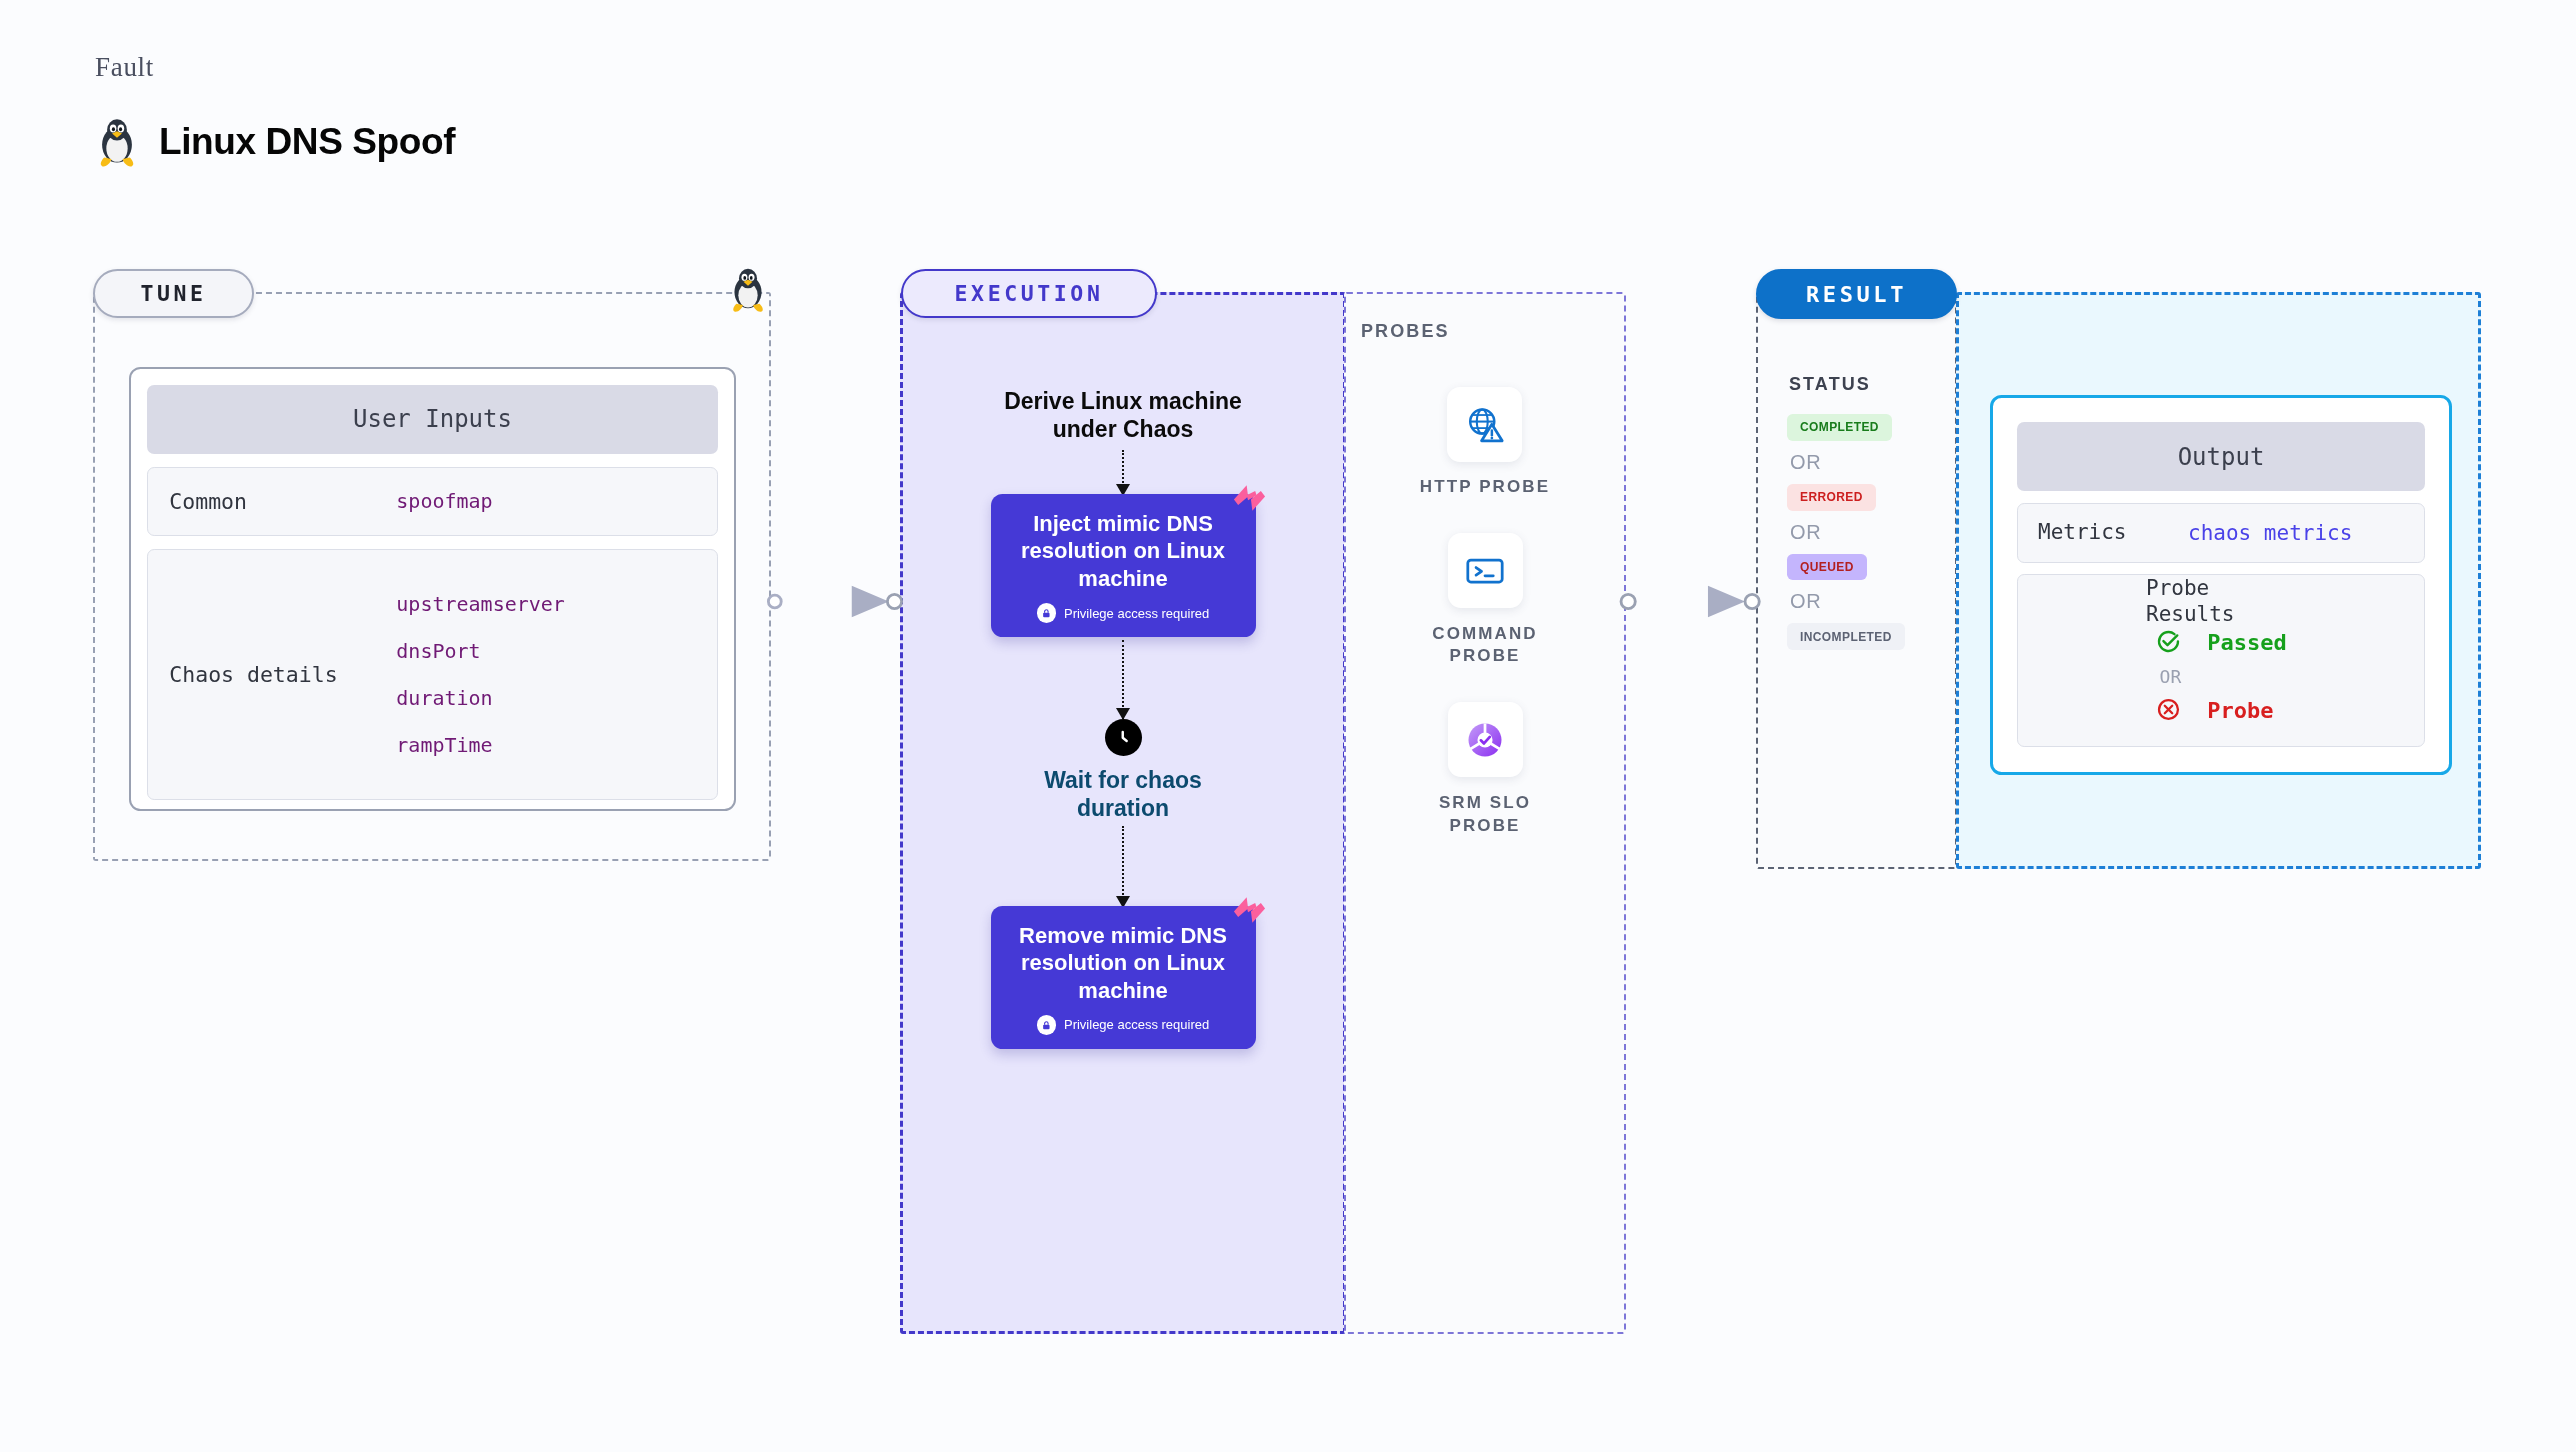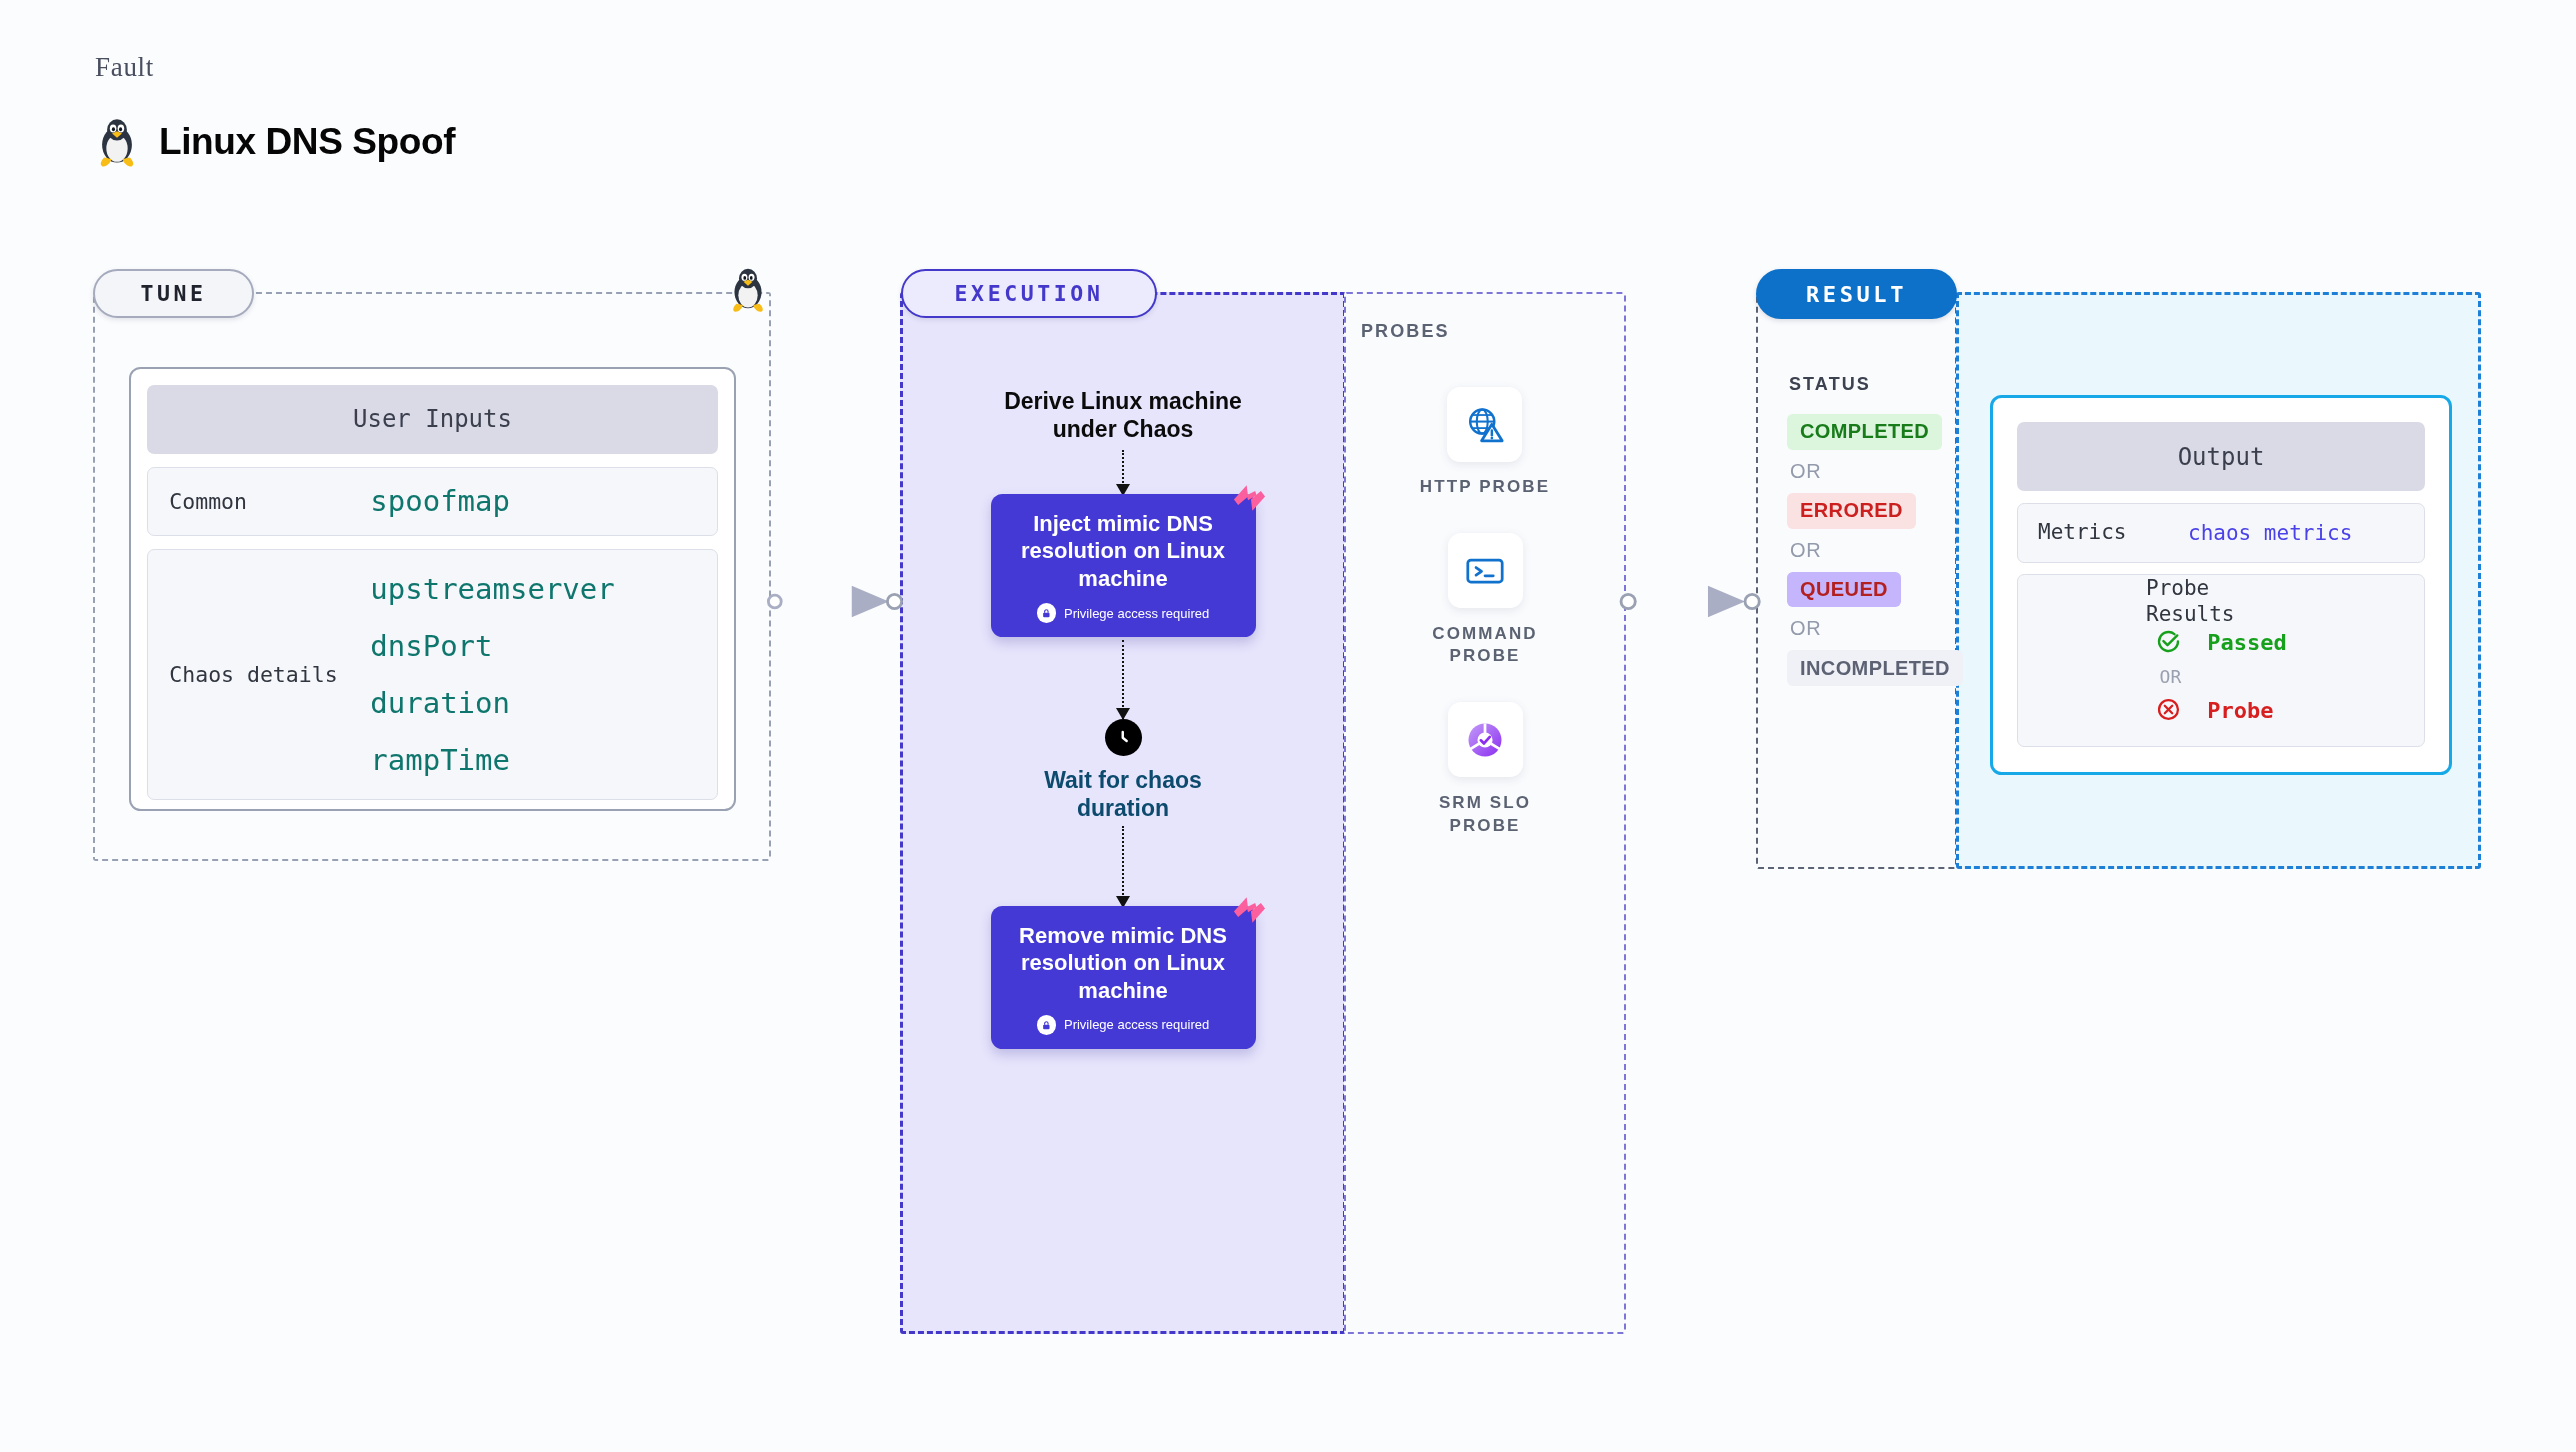--- a/index.html
+++ b/index.html
@@ -114,21 +114,21 @@
   .ui-row {
     margin-top: 13px;
     background: #f6f7fa;
     border: 1.4px solid #dcdfe8;
     border-radius: 7.2px;
     display: flex; align-items: center;
     padding: 0 21.5px;
     font-family: "DejaVu Sans Mono", monospace;
   }
   .ui-row .k { font-size: 21.5px; color: #31353f; width: 201px; flex: none; }
-  .ui-row .v { font-size: 29px; color: #0f766e; }
+  .ui-row .v { font-size: 20px; color: #701a75; margin-left: 26px; }
   .ui-row .vlist { display: flex; flex-direction: column; gap: 23px; }
   .row-common { height: 69px; }
   .row-chaos  { height: 251px; }
 
   
   .exec-flow {
     position: absolute; left: 900px; top: 292px; width: 446px; height: 1042px;
     display: flex; flex-direction: column; align-items: center;
     pointer-events: none;
   }
@@ -223,21 +223,21 @@
     font-size: 18px; font-weight: 700; color: #3d4250;
     letter-spacing: 2.1px;
   }
   .status-list {
     position: absolute; left: 1787px; top: 414px;
     display: flex; flex-direction: column; align-items: flex-start; gap: 10px;
   }
   .status-chip {
     border-radius: 5.7px;
     padding: 6.4px 13px;
-    font-size: 20px; font-weight: 700; letter-spacing: 0.4px;
+    font-size: 12px; font-weight: 700; letter-spacing: 0.4px;
   }
   .chip-completed   { background: #dcf5dd; color: #187c1b; }
   .chip-errored     { background: #fbe2e2; color: #cc1f1f; }
   .chip-queued      { background: #c4b5fd; color: #b32020; text-align: center; }
   .chip-incompleted { background: #eff1f6; color: #5c6273; }
   .or-text {
     font-size: 20px; color: #939aab; letter-spacing: 0.7px;
     padding-left: 2.9px;
   }
 

